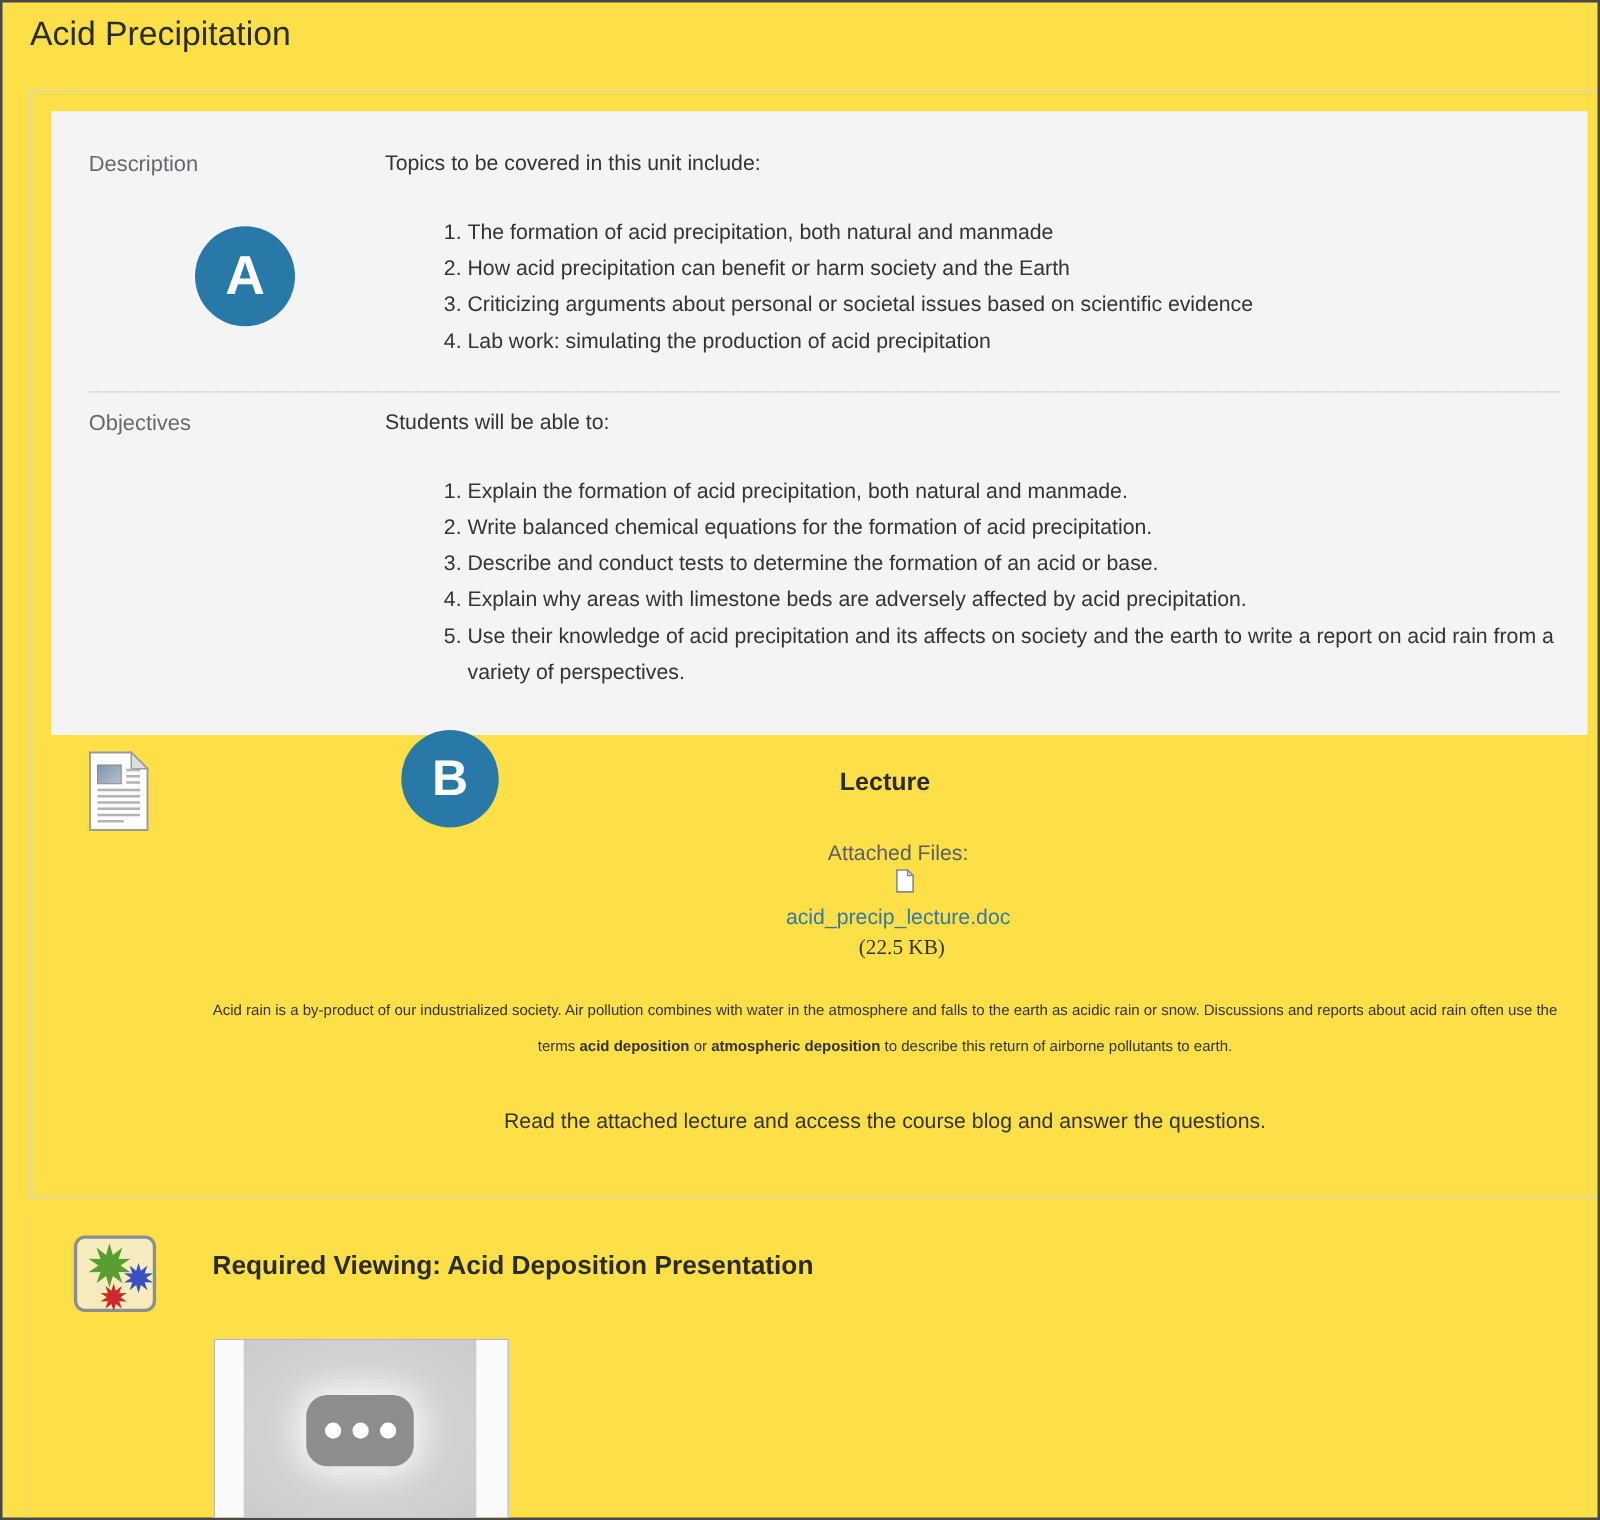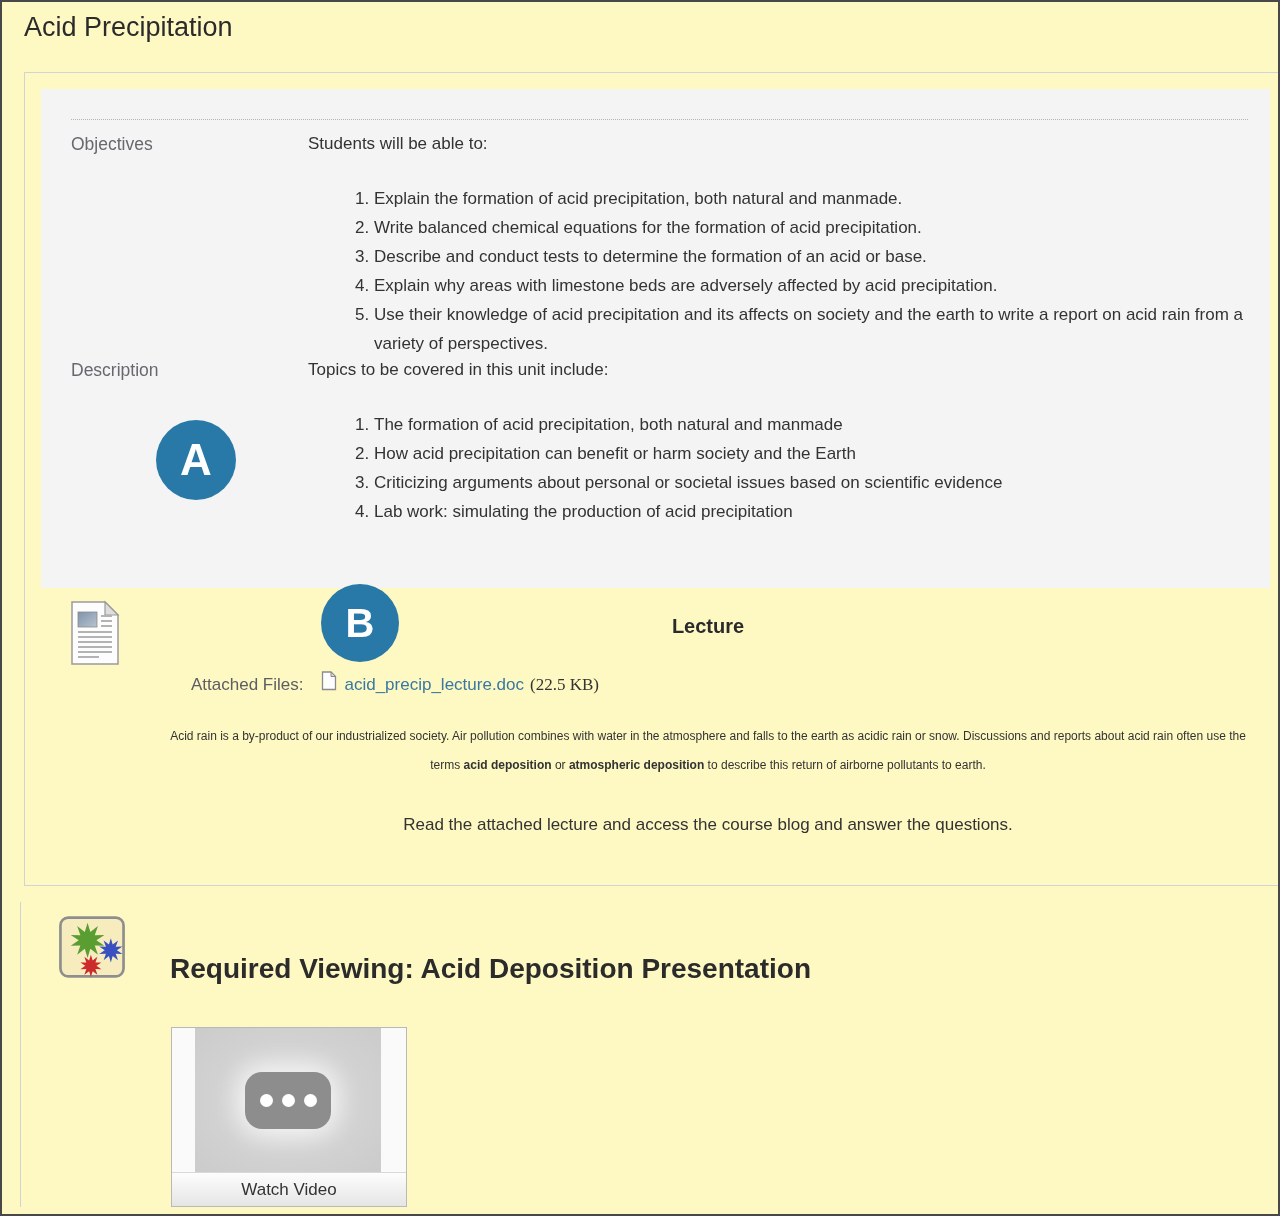--- a/index.html
+++ b/index.html
@@ -4,21 +4,21 @@
 <style>
   * { margin: 0; padding: 0; box-sizing: border-box; }
   html, body { background: #ffffff; }
   body { font-family: "Liberation Sans", sans-serif; }
 
   .page {
     position: relative;
     width: 1280px;
     height: 1216px;
     border: 2px solid #484848;
-    background: #fef9c3;
+    background: #fde047;
     overflow: hidden;
     color: #333;
   }
 
   .page-title {
     padding: 10px 0 0 22px;
     height: 70px;
     font-size: 27px;
     font-weight: 400;
     color: #2b2b2b;
@@ -103,20 +103,21 @@
     color: #2b2b2b;
   }
 
   .attached-row {
     margin-top: 31px;
     margin-left: 21px;
     font-size: 17px;
     line-height: 24px;
     display: flex;
     align-items: center;
+    flex-direction: column;
   }
   .attached-label { color: #5d5d64; }
   .file-icon { margin: 0 7px 0 18px; flex: 0 0 auto; display: inline-block; }
   .file-link { color: #3878a3; text-decoration: none; }
   .file-size { color: #333; margin-left: 6px; font-family: Liberation Serif, serif; }
 
   .lecture-para {
     margin-top: 24px;
     font-size: 12px;
     line-height: 29px;
@@ -137,25 +138,24 @@
     margin-left: 18px;
     border-left: 1px solid #d3d3d6;
     padding-top: 24px;
     min-height: 276px;
   }
 
   .mashup-icon { position: absolute; left: 37px; top: 14px; }
 
   .rv-title {
     margin-left: 149px;
-    font-size: 28px;
+    font-size: 21px;
     line-height: 29px;
     font-weight: 700;
     color: #2b2b2b;
-    margin-top: 28px;
   }
 
   .video-thumb {
     margin-left: 150px;
     margin-top: 44px;
     width: 236px;
     height: 180px;
     border: 1px solid #b9b9b9;
     background: #fafafa;
     display: flex;
@@ -191,48 +191,48 @@
 <body>
 
 <div class="page">
 
   <div class="page-title">Acid Precipitation</div>
 
   <div class="content-box1">
 
     <div class="meta-panel">
 
+      <div class="meta-row description-row">
+        <div class="meta-label-col">
+          <div class="meta-label">Description</div>
+          <div class="badge badge-a">A</div>
+        </div>
+        <div class="meta-content">
+          <div class="meta-intro">Topics to be covered in this unit include:</div>
+          <ol>
+            <li>The formation of acid precipitation, both natural and manmade</li>
+            <li>How acid precipitation can benefit or harm society and the Earth</li>
+            <li>Criticizing arguments about personal or societal issues based on scientific evidence</li>
+            <li>Lab work: simulating the production of acid precipitation</li>
+          </ol>
+        </div>
+      </div>
+
       <div class="meta-row objectives-row">
         <div class="meta-label-col">
           <div class="meta-label">Objectives</div>
         </div>
         <div class="meta-content">
           <div class="meta-intro">Students will be able to:</div>
           <ol>
             <li>Explain the formation of acid precipitation, both natural and manmade.</li>
             <li>Write balanced chemical equations for the formation of acid precipitation.</li>
             <li>Describe and conduct tests to determine the formation of an acid or base.</li>
             <li>Explain why areas with limestone beds are adversely affected by acid precipitation.</li>
             <li>Use their knowledge of acid precipitation and its affects on society and the earth to write a report on acid rain from a variety of perspectives.</li>
-          </ol>
-        </div>
-      </div>
-
-      <div class="meta-row description-row">
-        <div class="meta-label-col">
-          <div class="meta-label">Description</div>
-          <div class="badge badge-a">A</div>
-        </div>
-        <div class="meta-content">
-          <div class="meta-intro">Topics to be covered in this unit include:</div>
-          <ol>
-            <li>The formation of acid precipitation, both natural and manmade</li>
-            <li>How acid precipitation can benefit or harm society and the Earth</li>
-            <li>Criticizing arguments about personal or societal issues based on scientific evidence</li>
-            <li>Lab work: simulating the production of acid precipitation</li>
           </ol>
         </div>
       </div>
 
     </div>
 
     <div class="lecture-section">
 
       <div class="doc-icon">
         <svg width="52" height="66" viewBox="0 0 52 66">

